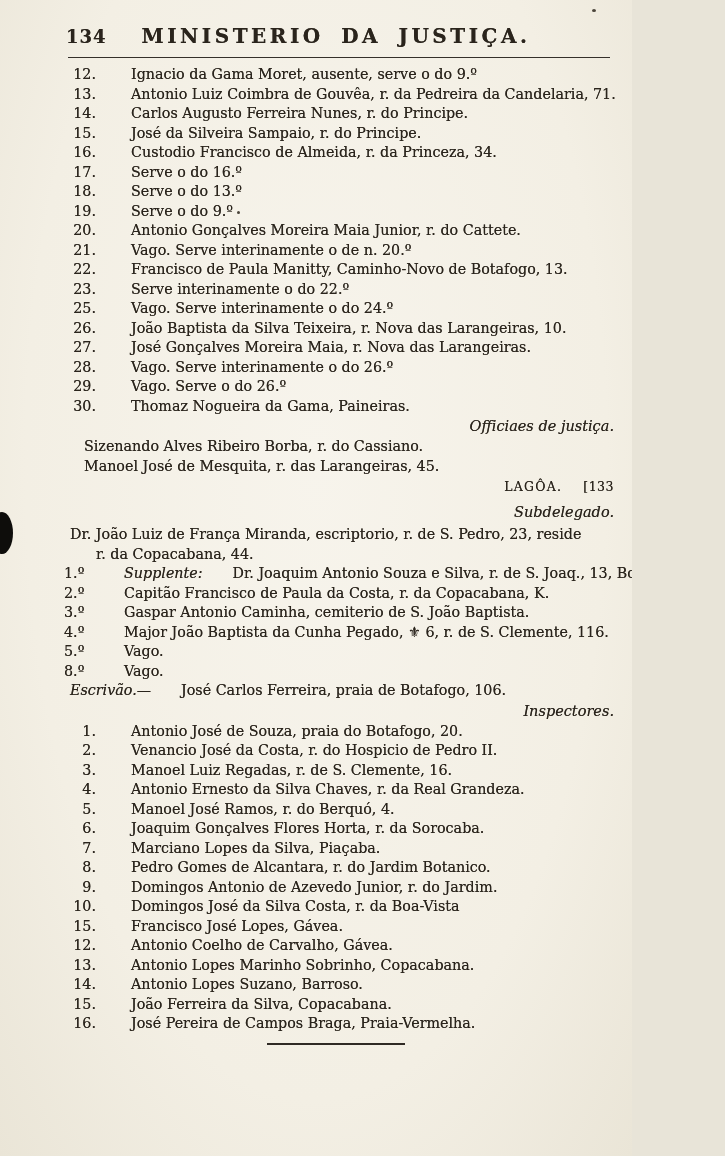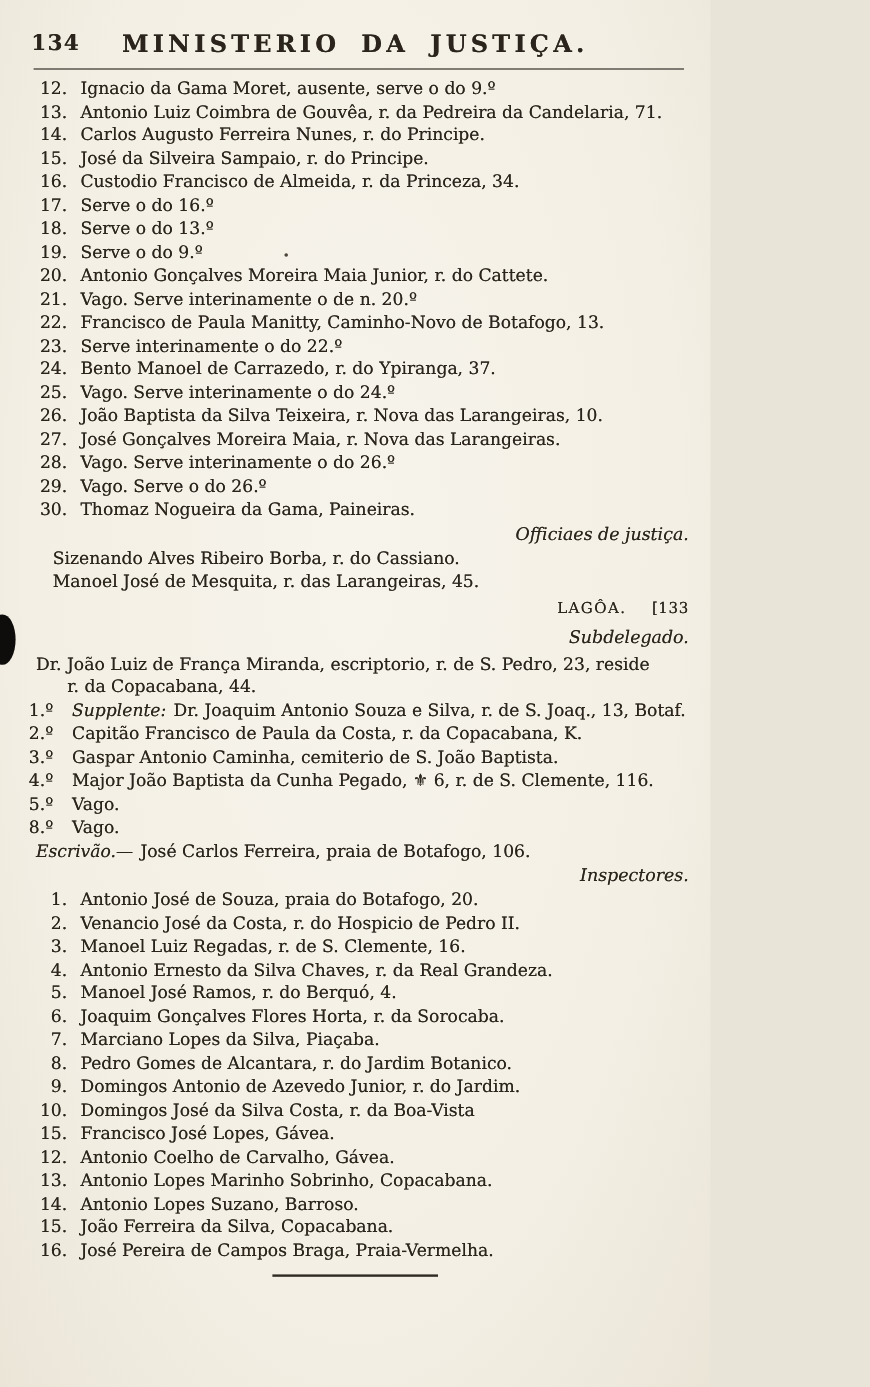--- a/index.html
+++ b/index.html
@@ -8,40 +8,41 @@
     font-family:"DejaVu Serif", serif;
     background:#e8e4d8;
   }
   .page{
     position:relative;
     width:592px;height:1156px;
     overflow:hidden;
     background:radial-gradient(ellipse at 50% 40%, #f7f4ec 0%, #f3efe4 65%, #eae5d7 100%);
     color:#2a241c;
     text-shadow:0 0 0.5px rgba(42,36,28,0.75);
+    padding-left:40px;
   }
   .content{padding:24px 18px 0 18px;}
   .page-header{position:relative;height:28px;}
   .page-number{
     position:absolute;left:8px;top:2px;
     font-size:18px;font-weight:bold;letter-spacing:1px;
   }
   .page-title{
     margin:0;text-align:center;
     font-size:20px;font-weight:bold;
     letter-spacing:3.5px;word-spacing:7px;
   }
   .header-rule{
     height:0;border-top:1.6px solid #35302a;
     margin:5px 4px 7px 10px;
   }
   .row{
     display:flex;align-items:baseline;
     height:19.5px;line-height:19.5px;
-    font-size:14.3px;white-space:nowrap;
+    font-size:14.3px;white-space:nowrap;gap:24px;
   }
   .num{flex:none;width:38px;text-align:right;padding-right:11px;}
   .txt{flex:none;}
   .center-heading{
     text-align:right;font-size:14.5px;
     height:21px;line-height:21px;white-space:nowrap;
   }
   .italic{font-style:italic;}
   .smallcaps{font-size:12.5px;letter-spacing:1.2px;height:22px;line-height:22px;}
   .catchword{margin-left:16px;letter-spacing:0.5px;}
@@ -145,24 +146,20 @@
         <div class="row">
           <span class="num">22.</span>
           <span class="txt">Francisco de Paula Manitty, Caminho-Novo de Botafogo, 13.</span>
         </div>
 
         <div class="row">
           <span class="num">23.</span>
           <span class="txt">Serve interinamente o do 22.º</span>
         </div>
 
-        <div class="row">
-          <span class="num">24.</span>
-          <span class="txt">Bento Manoel de Carrazedo, r. do Ypiranga, 37.</span>
-        </div>
 
         <div class="row">
           <span class="num">25.</span>
           <span class="txt">Vago. Serve interinamente o do 24.º</span>
         </div>
 
         <div class="row">
           <span class="num">26.</span>
           <span class="txt">João Baptista da Silva Teixeira, r. Nova das Larangeiras, 10.</span>
         </div>

